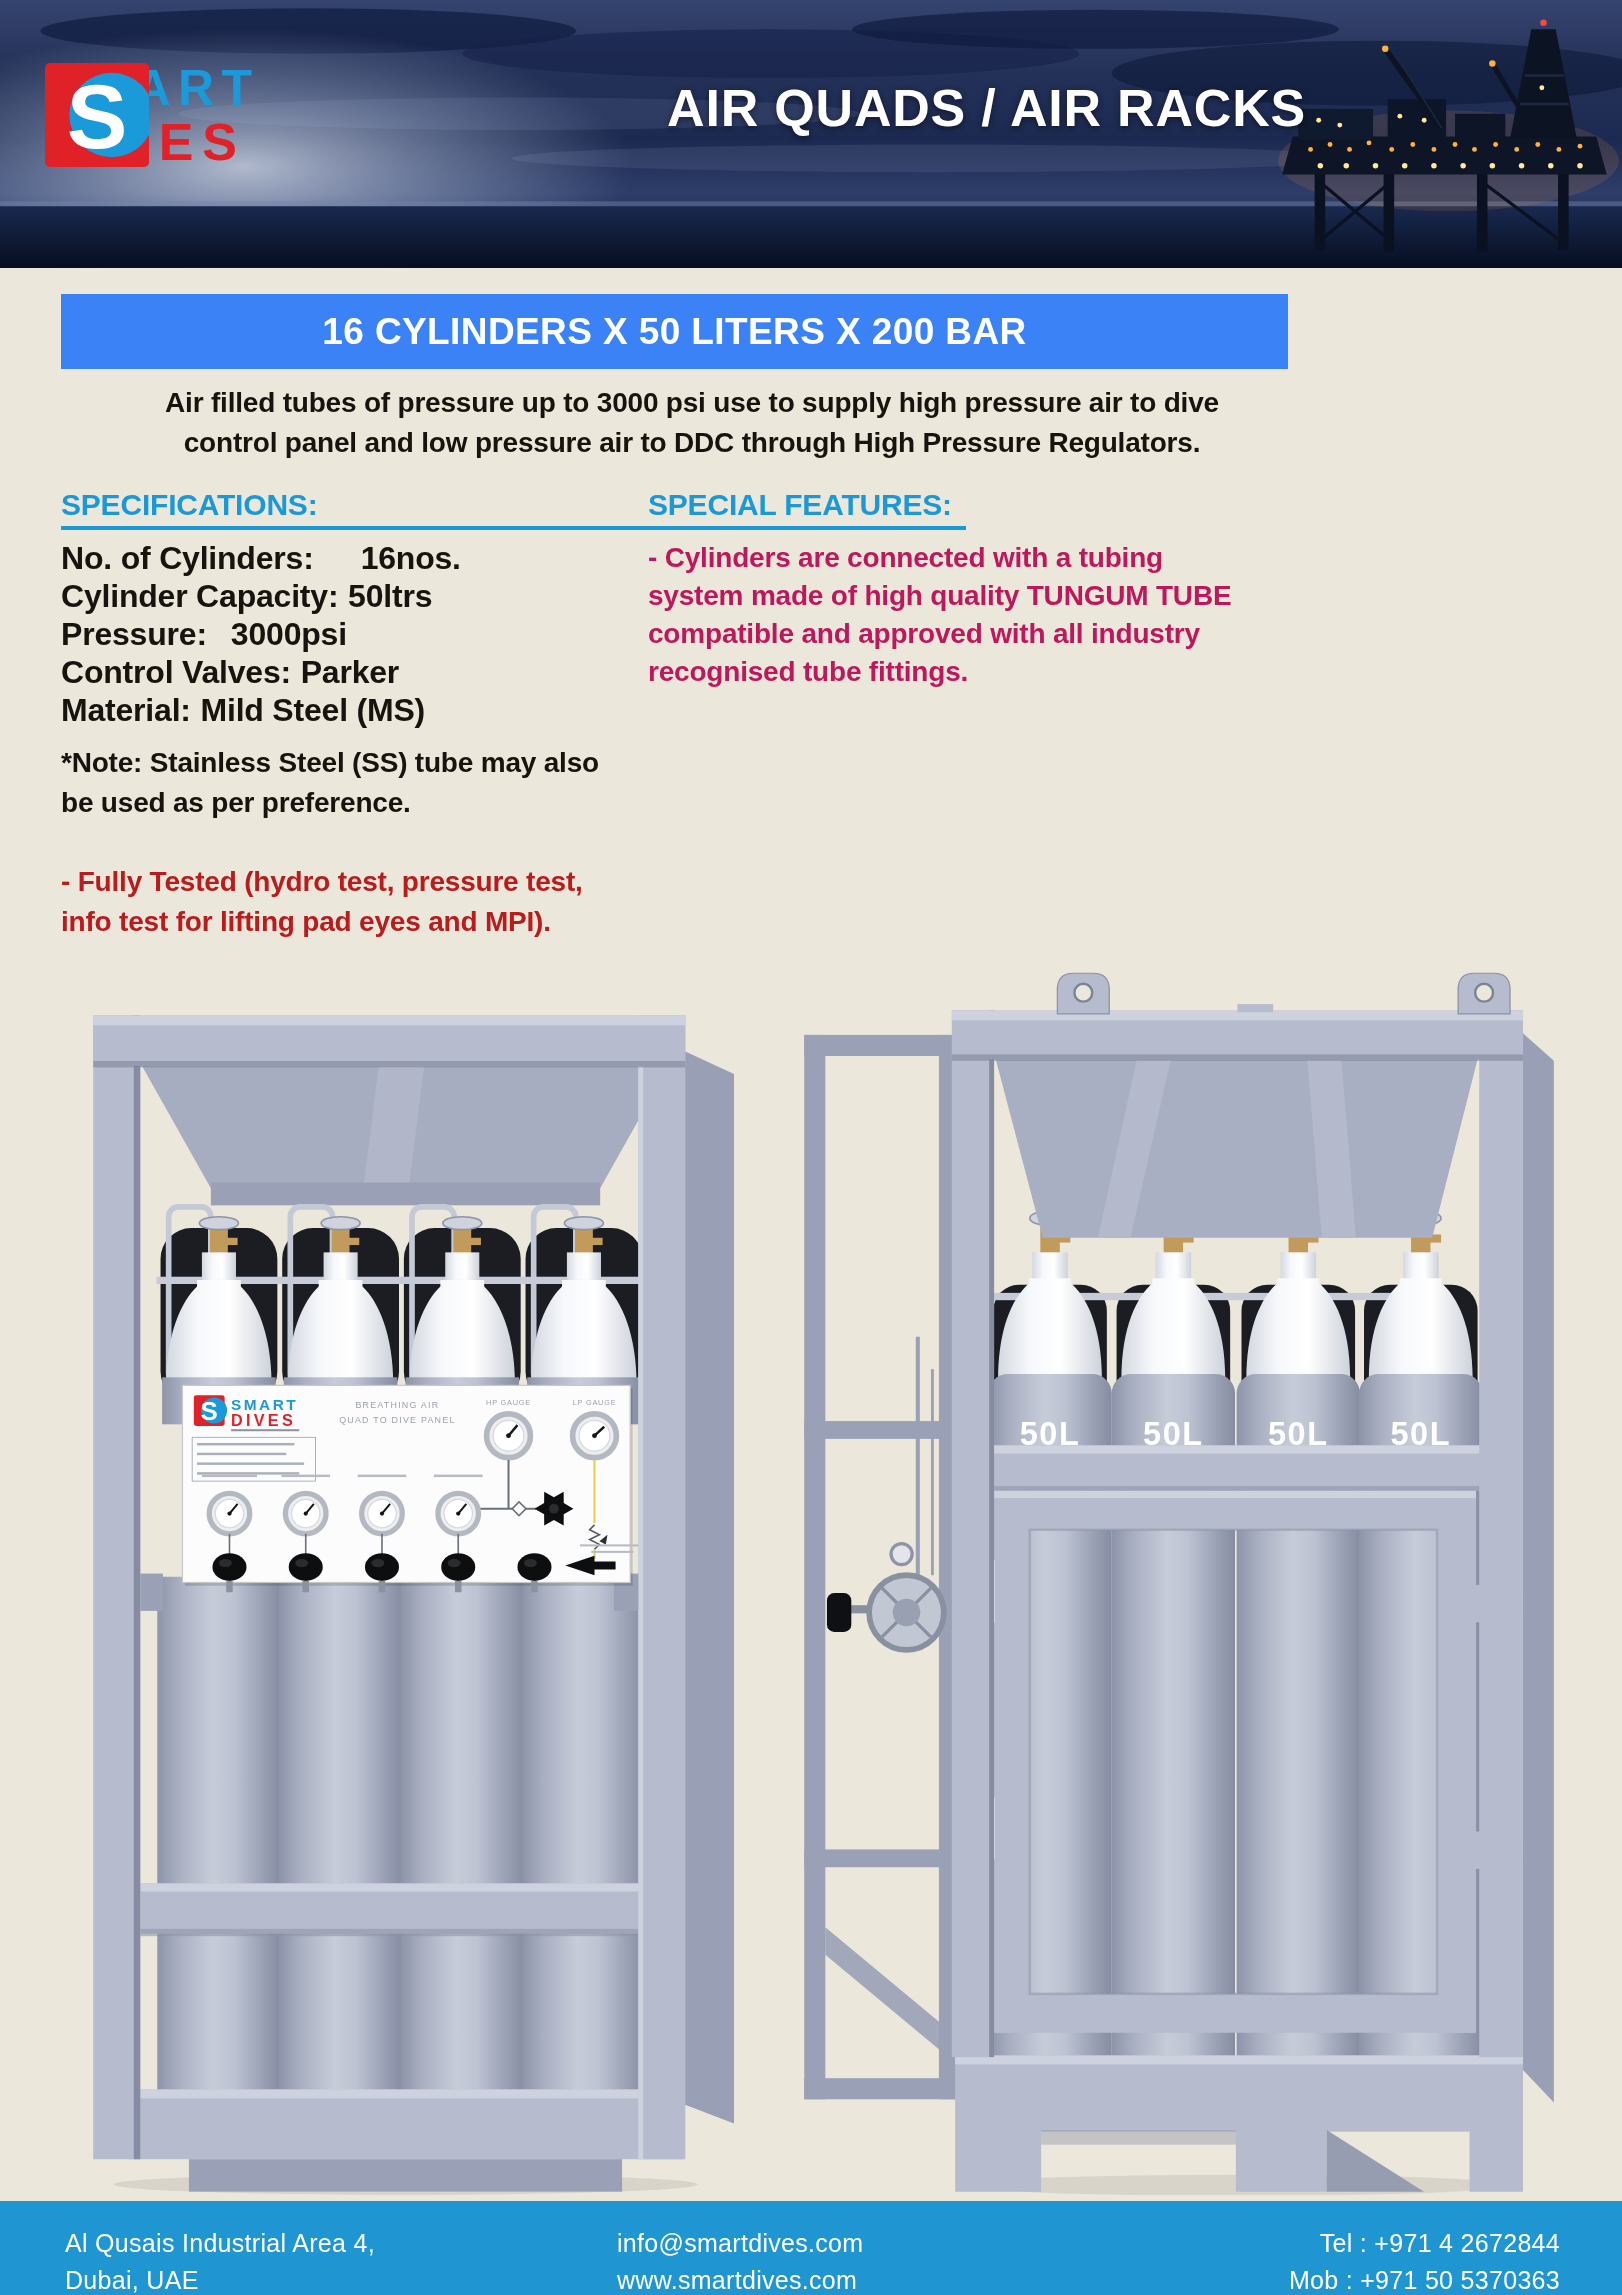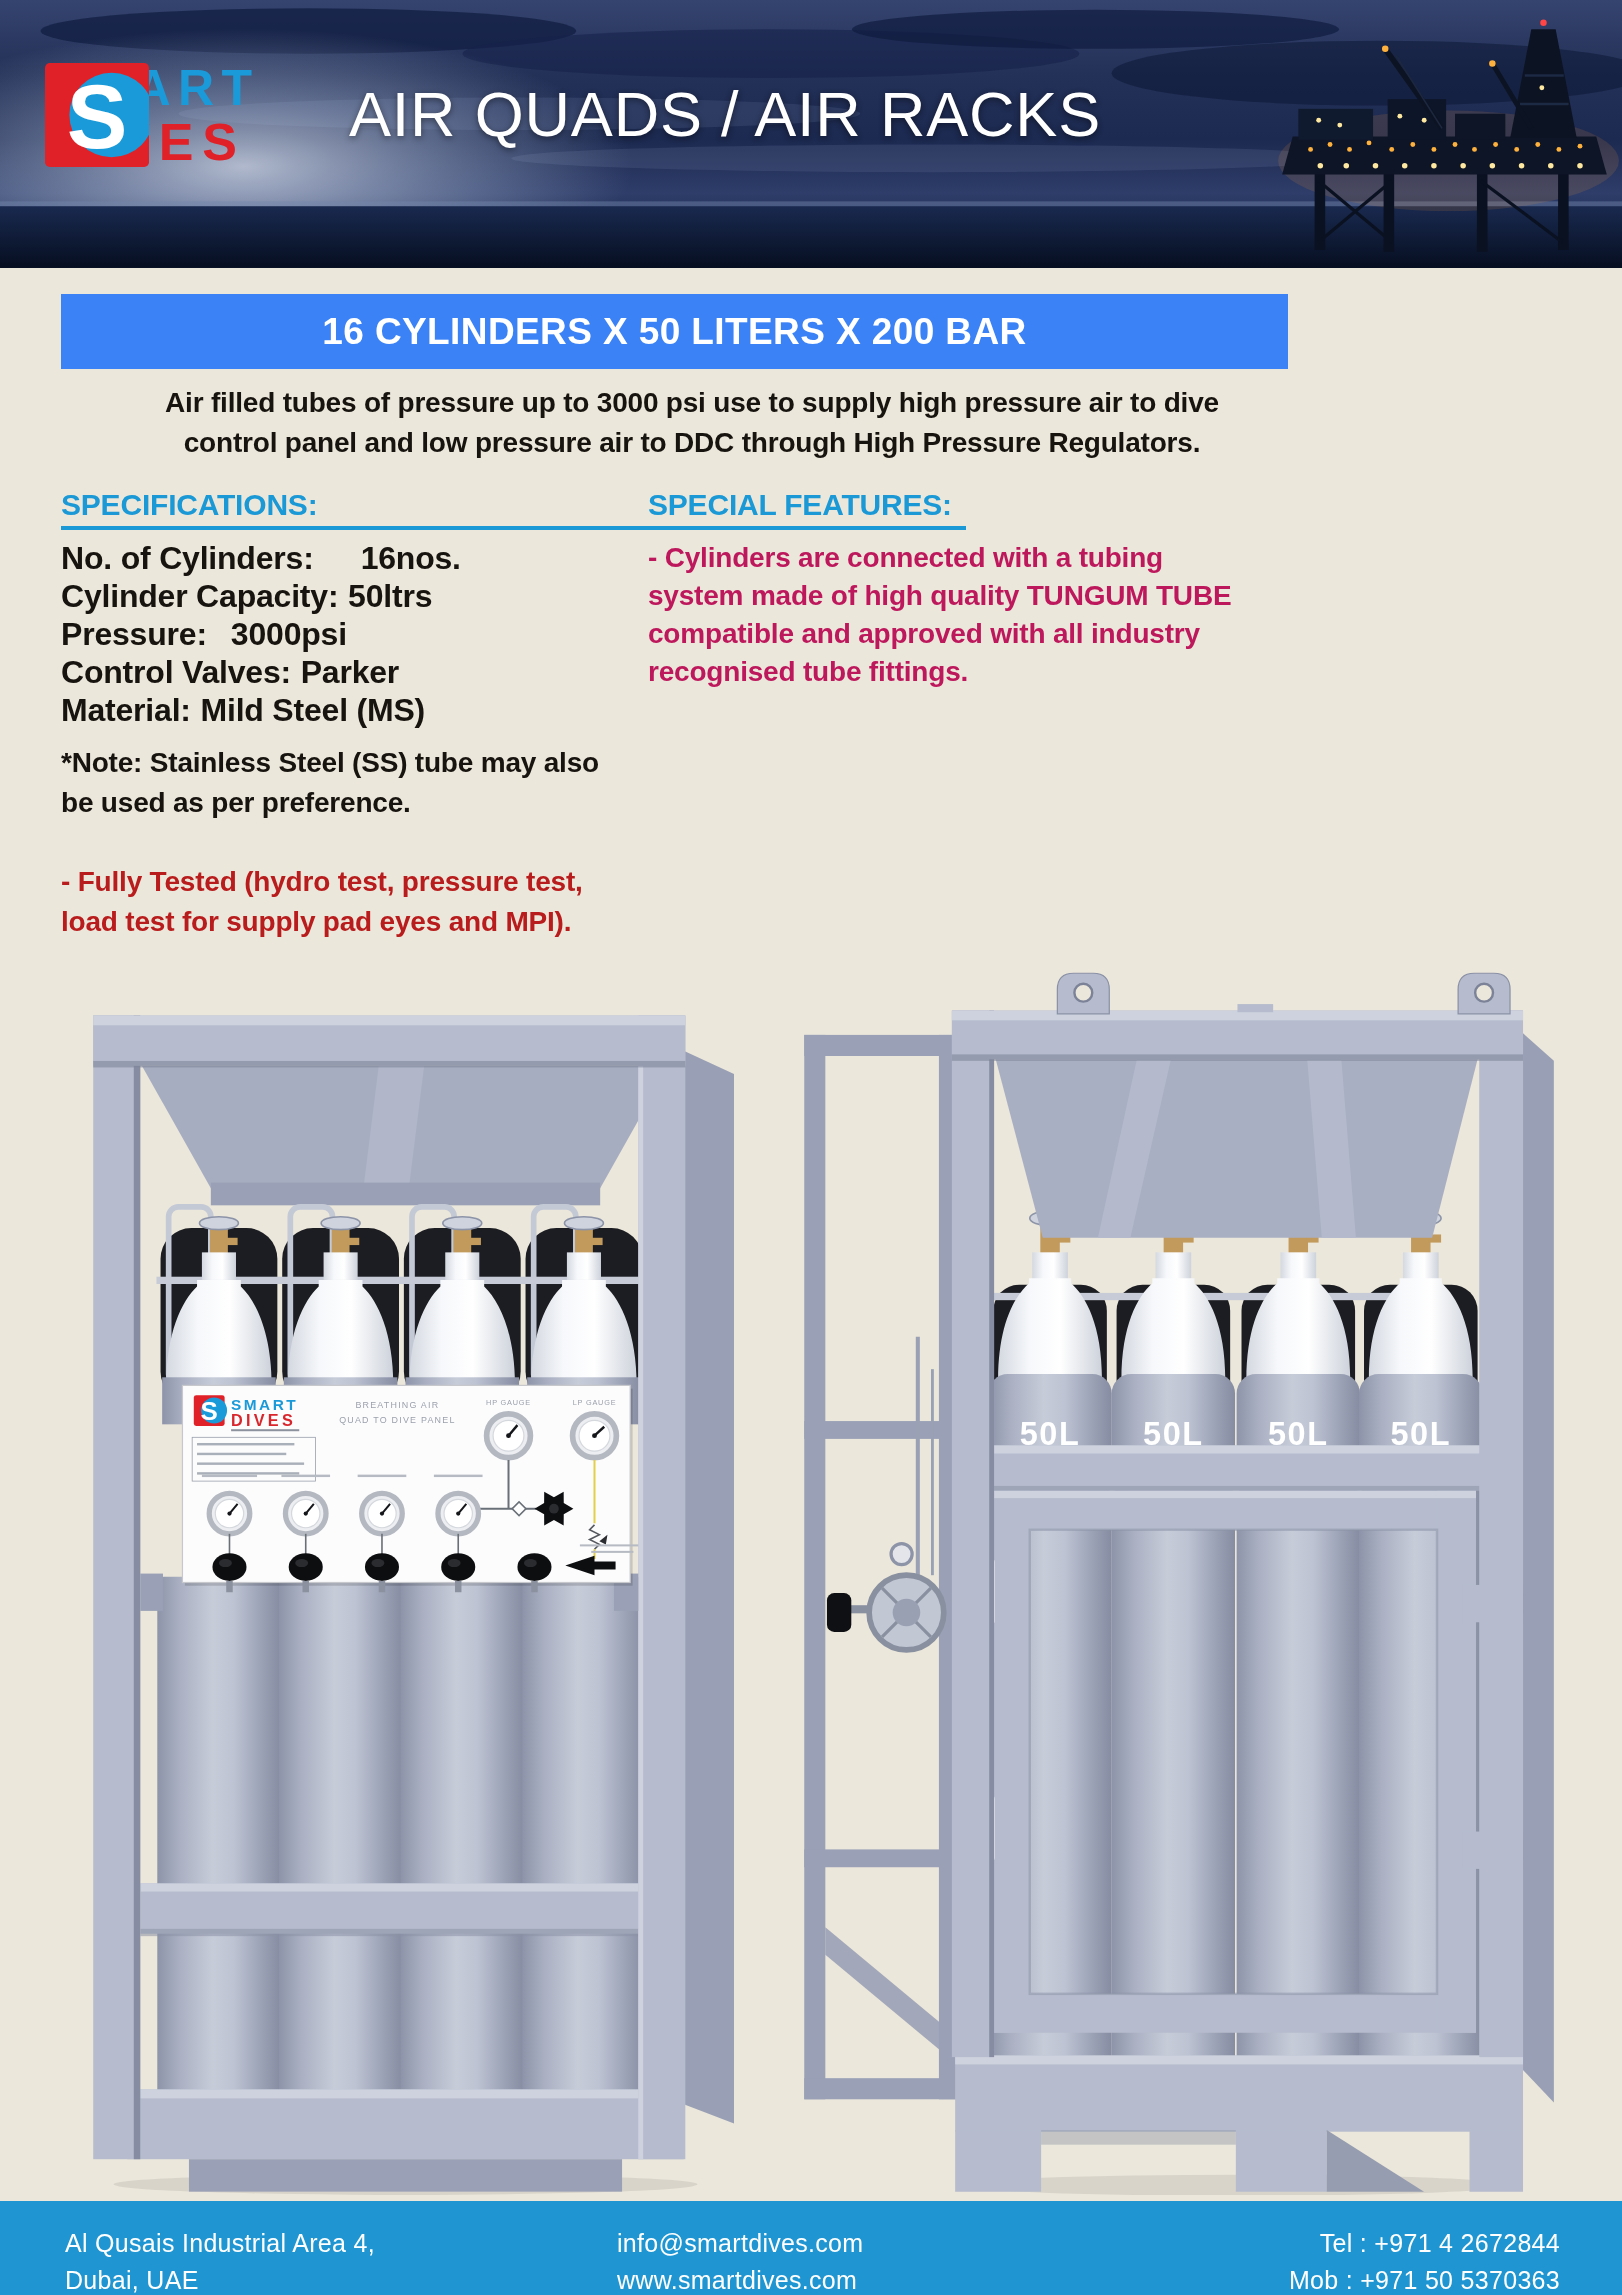--- a/index.html
+++ b/index.html
@@ -11,22 +11,22 @@
   #header{
     position:absolute;left:0;top:0;width:1623px;height:268px;
     background:linear-gradient(180deg,#35446f 0%,#233057 28%,#1c2950 52%,#2e3d69 72%,#101a38 100%);
   }
   #header svg{position:absolute;left:0;top:0;}
   #brand{position:absolute;left:45px;top:63px;display:flex;align-items:center;gap:14.6px;}
   #brand .brand-text{display:flex;flex-direction:column;line-height:1;}
   #brand .smart{color:#1a9ad8;font-weight:bold;font-size:50px;letter-spacing:7.3px;}
   #brand .dives{color:#e02127;font-weight:bold;font-size:52px;letter-spacing:9px;margin-top:3.2px;}
   #page-title{
-    position:absolute;left:349px;top:78px;width:957px;text-align:left;
-    color:#ffffff;font-size:63px;font-weight:normal;letter-spacing:0.8px;
+    position:absolute;left:349px;top:78px;width:957px;text-align:right;
+    color:#ffffff;font-size:52px;font-weight:bold;letter-spacing:0.8px;
     text-shadow:0 2.4px 6.5px rgba(0,0,0,.45);white-space:nowrap;
   }
   
   #banner{
     position:absolute;left:61px;top:294px;width:1227px;height:75px;background:#3b82f6;
     display:flex;align-items:center;justify-content:center;color:#fff;
     font-size:37px;font-weight:bold;letter-spacing:0.4px;
   }
   
   #intro{position:absolute;left:0;top:383px;width:1384px;text-align:center;
@@ -207,21 +207,21 @@
     <div>recognised tube fittings.</div>
   </div>
 
   <div id="note-block">
     <div>*Note: Stainless Steel (SS) tube may also</div>
     <div>be used as per preference.</div>
   </div>
 
   <div id="tested-block">
     <div>- Fully Tested (hydro test, pressure test,</div>
-    <div>load test for supply pad eyes and MPI).</div>
+    <div>info test for lifting pad eyes and MPI).</div>
   </div>
 
   <div id="rack-left">
     <svg viewBox="0 0 810 1510">
       <defs>
         <linearGradient id="cg" x1="0" y1="0" x2="1" y2="0">
           <stop offset="0" stop-color="#8d94a9"></stop>
             <stop offset=".18" stop-color="#aab0c2"></stop>
           <stop offset=".45" stop-color="#c7ccd9"></stop>
             <stop offset=".62" stop-color="#bdc3d2"></stop>

